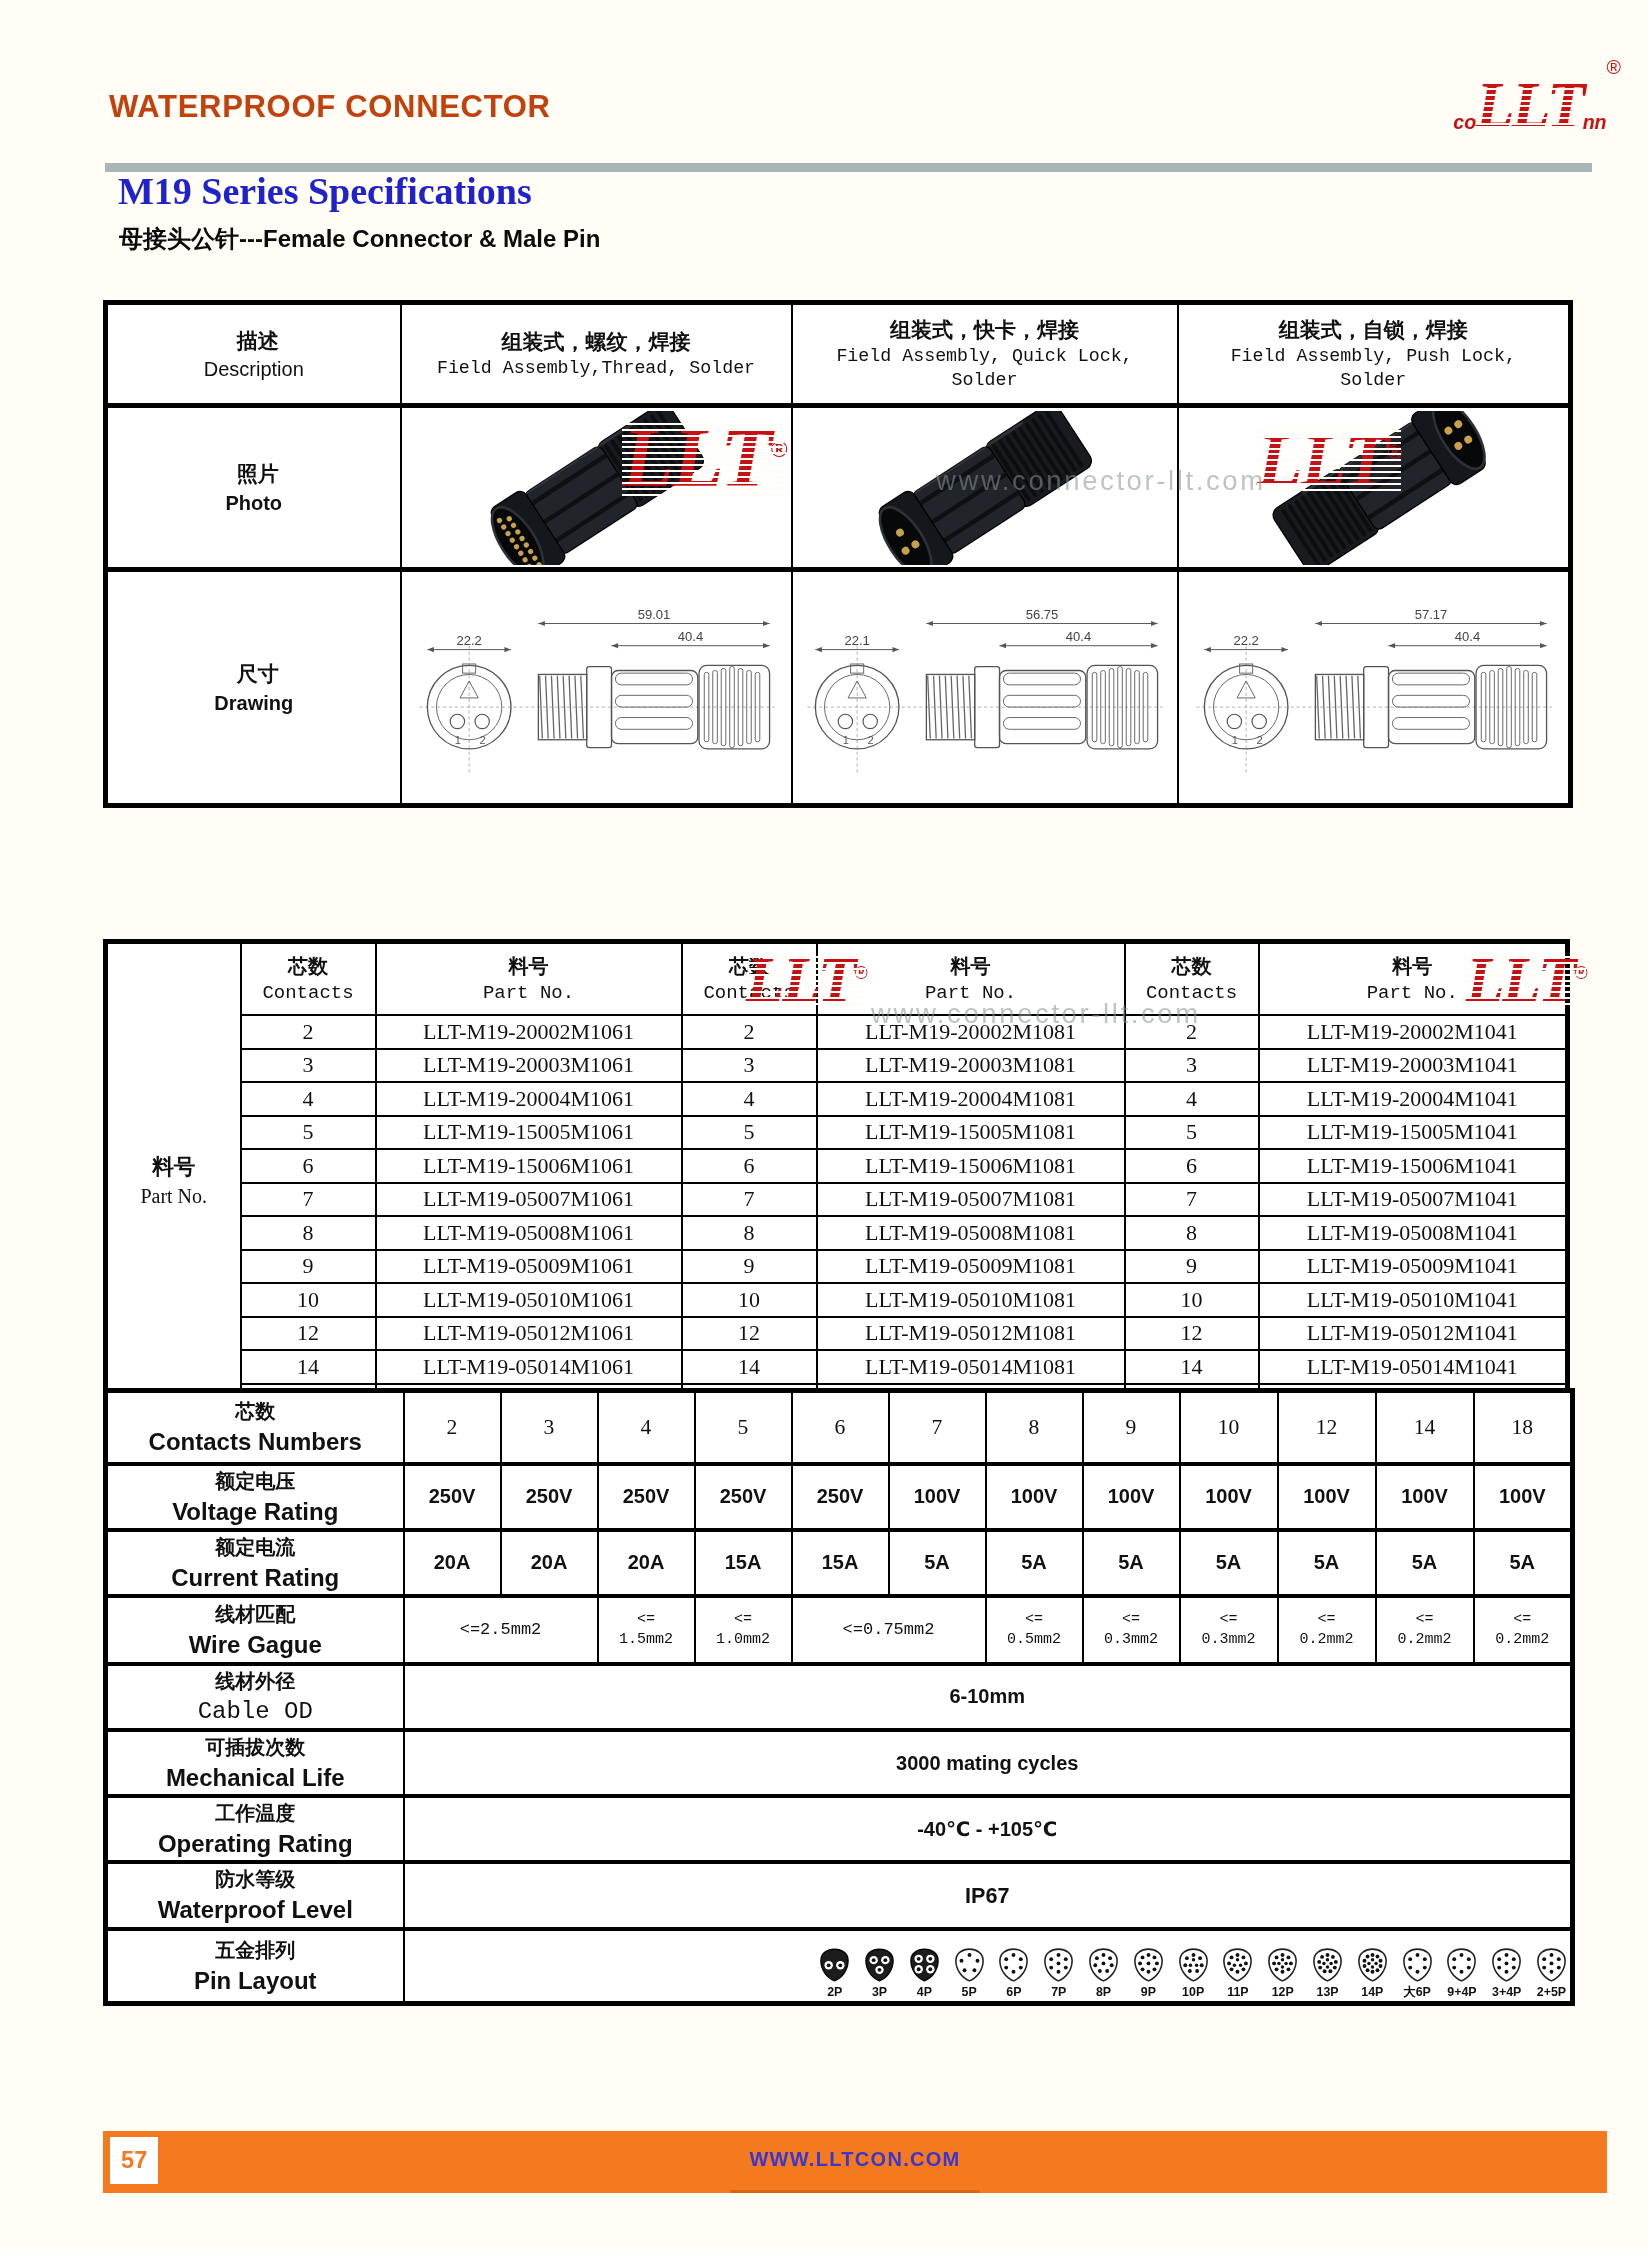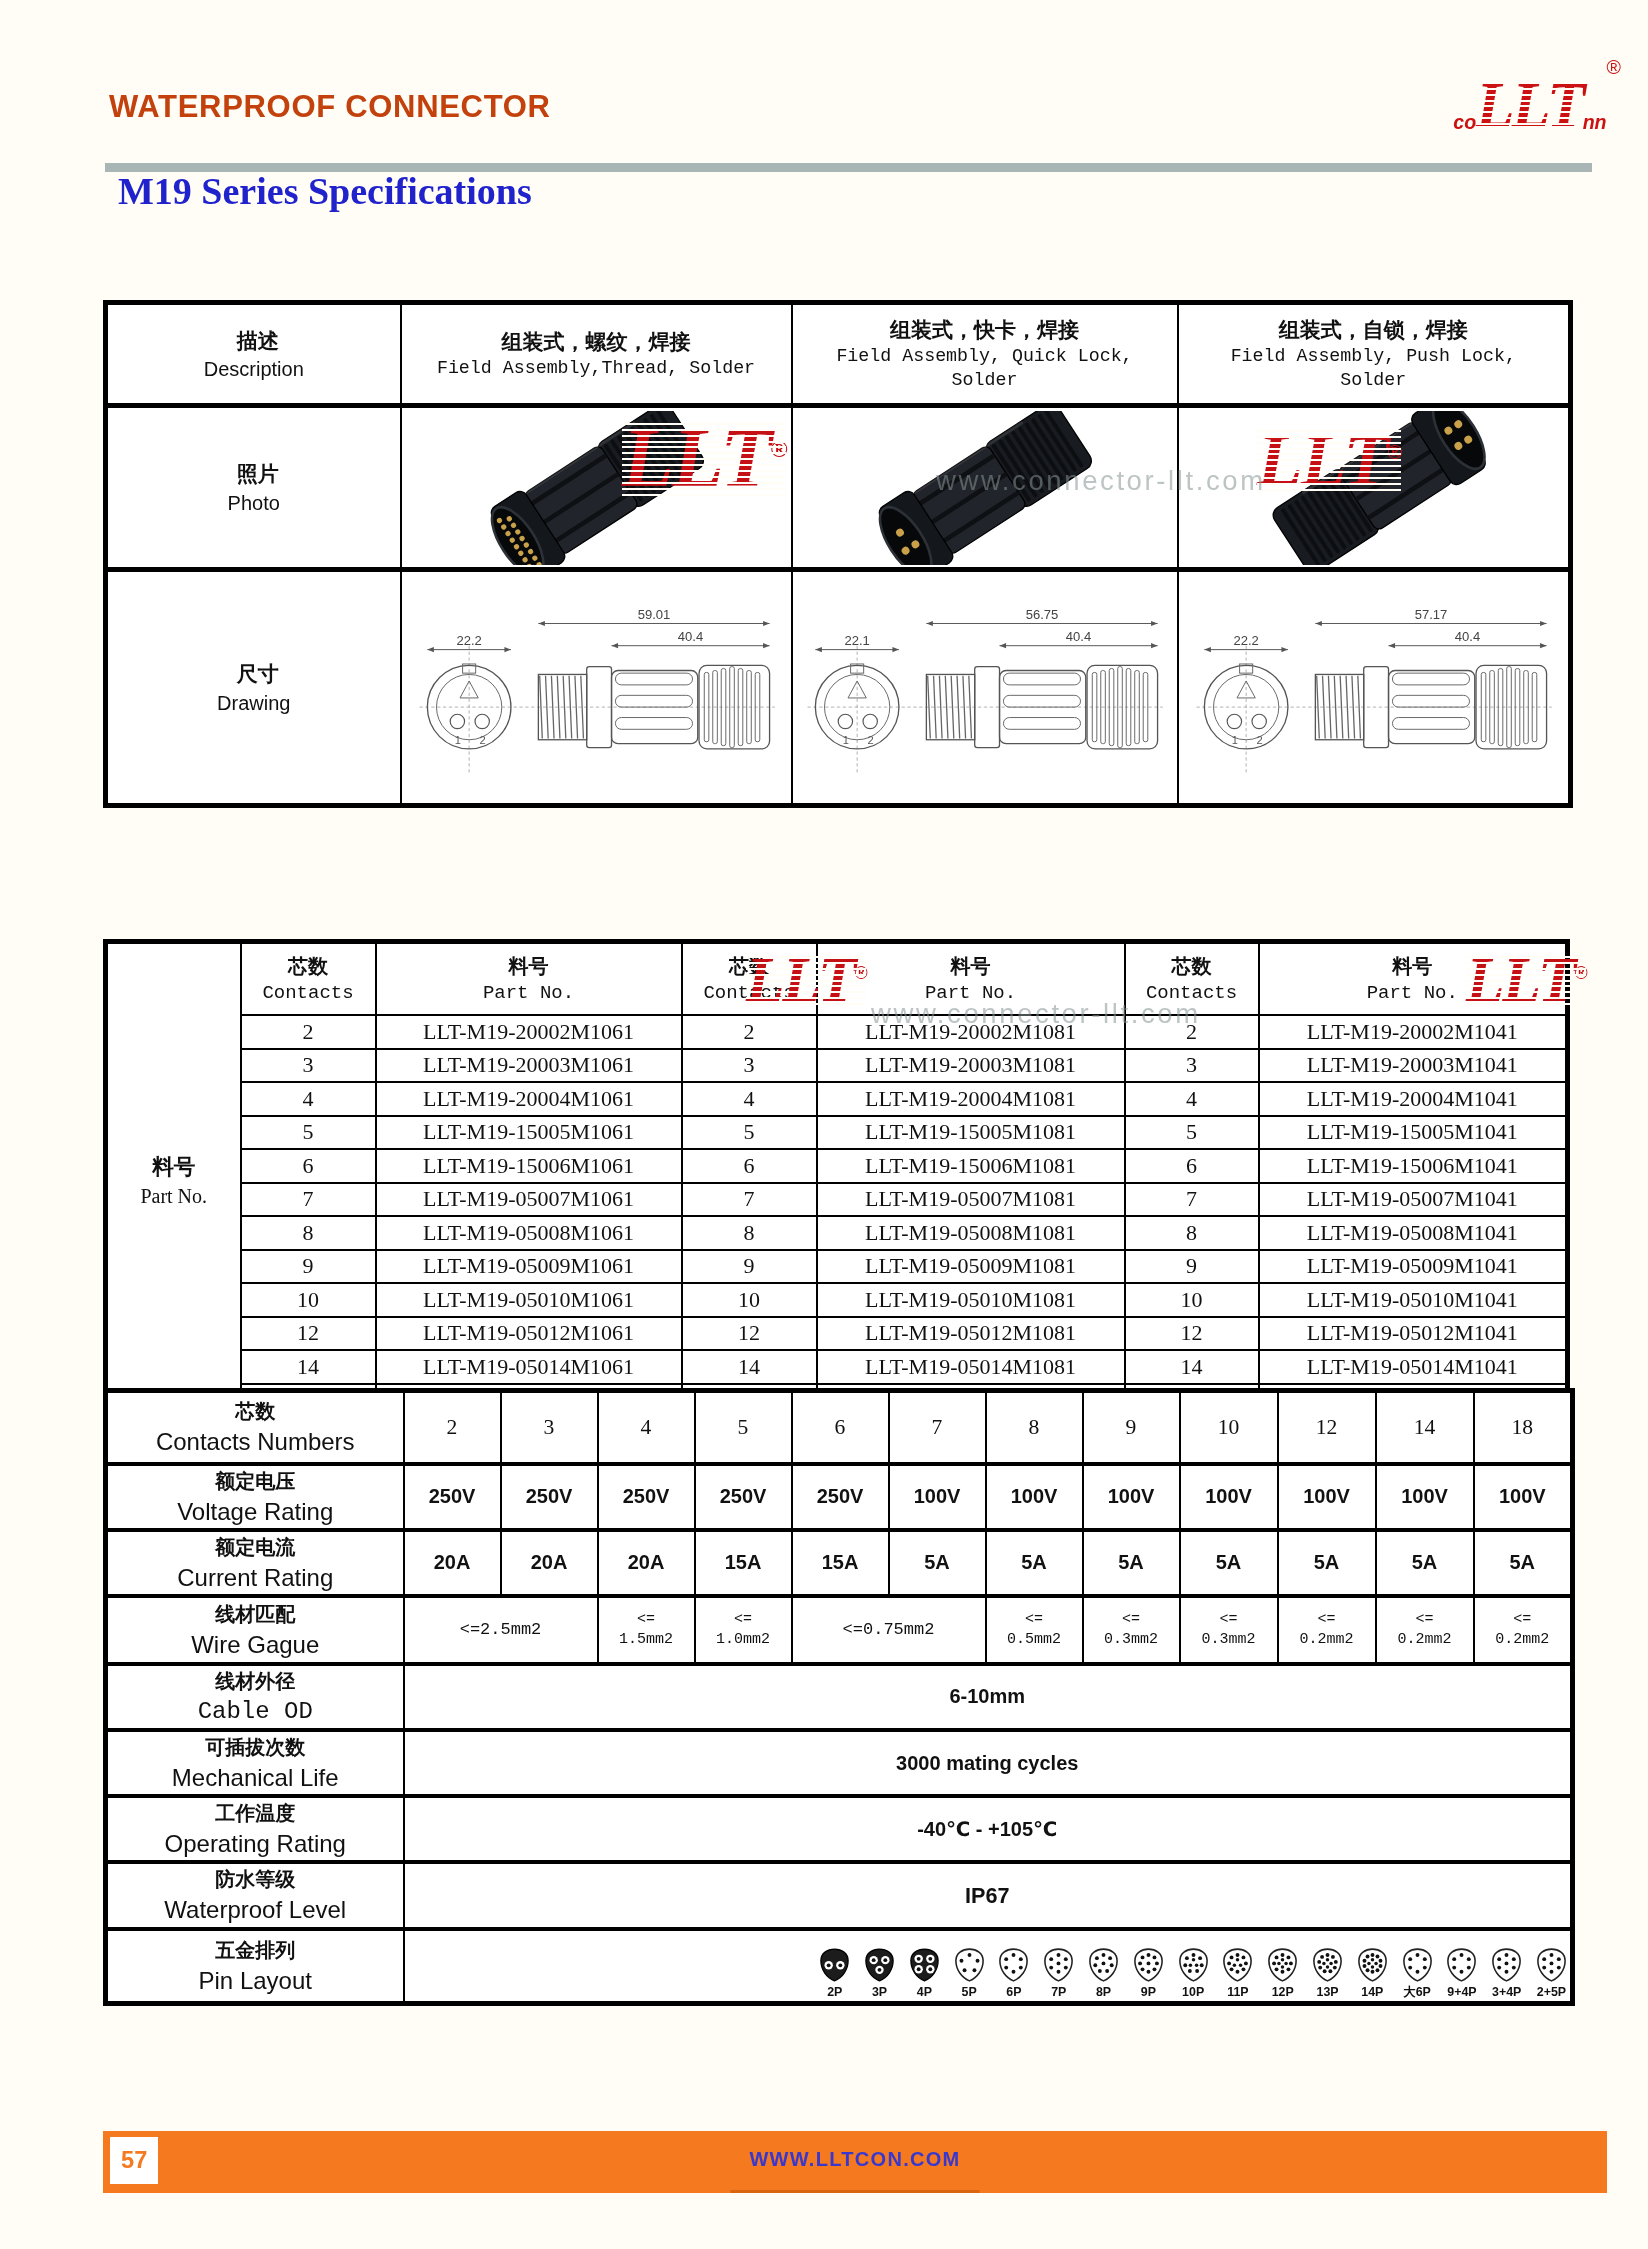--- a/index.html
+++ b/index.html
@@ -23,21 +23,21 @@
   
   .m19{position:absolute;left:118px;top:169px;margin:0;font-family:"Liberation Serif","DejaVu Serif",serif;
        font-size:38px;font-weight:bold;color:#2022cc;}
   .subtitle{position:absolute;left:119px;top:223px;font-size:24px;font-weight:bold;color:#0c0c0c;}
 
   
   table{border-collapse:collapse;table-layout:fixed;}
   td{vertical-align:middle;text-align:center;overflow:hidden;}
   .mint{background:#b4fae2;}
   .zh{font-size:20px;font-weight:bold;line-height:1.45;}
-  .en{font-size:19.6px;font-weight:normal;line-height:1.3;}
+  .en{font-size:19.6px;font-weight:bold;line-height:1.3;}
   .mono{font-family:"Liberation Mono","DejaVu Sans Mono",monospace;font-weight:normal;}
   .serif{font-family:"Liberation Serif","DejaVu Serif",serif;}
 
   
   .t1{position:absolute;left:103px;top:300px;width:1464px;border:5.9px solid #000;}
   .t1 td{border:2.6px solid #000;border-top-width:5.9px;border-bottom-width:5.9px;background:#fff;}
   .t1 .hd td{height:96px;}
   .t1 .ph td{height:157px;}
   .t1 .dr td{height:229px;}
   .t1 .hd .zh{font-size:21px;}
@@ -95,20 +95,21 @@
   <div class="hdr-title">WATERPROOF CONNECTOR</div>
   <div class="logo">
     <span class="lg-pre">co</span>
     <span class="lg-main striped">LLT</span>
     <span class="lg-suf">nn</span>
     <span class="lg-reg">®</span>
   </div>
   <div class="graybar"></div>
 
   <h1 class="m19">M19 Series Specifications</h1>
+  <div class="subtitle">母接头公针---Female Connector &amp; Male Pin</div>
 
   <table class="t1">
     <colgroup>
         <col style="width:295px">
         <col style="width:391px">
         <col style="width:386px">
         <col style="width:393px">
       </colgroup>
     <tbody>
         <tr class="hd">

